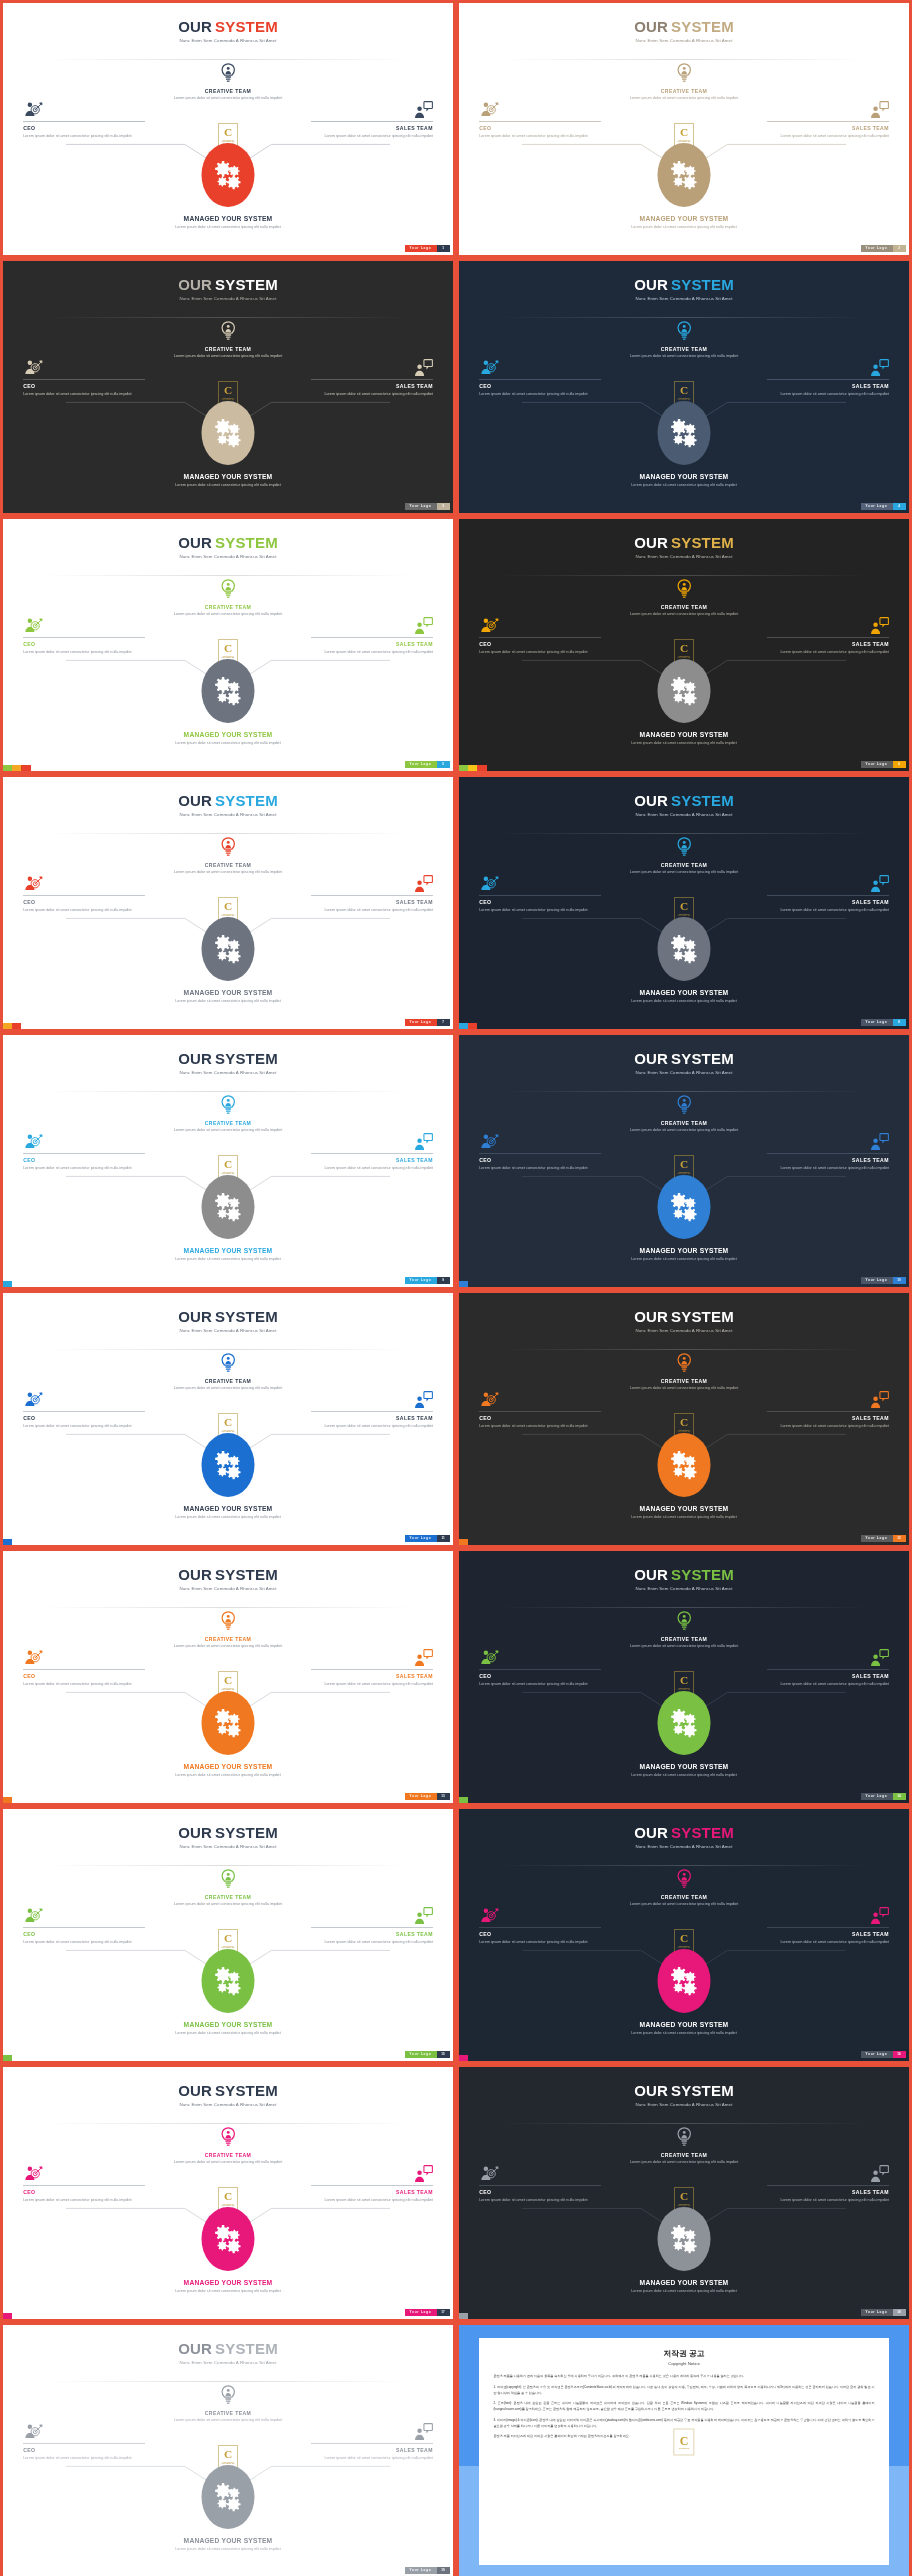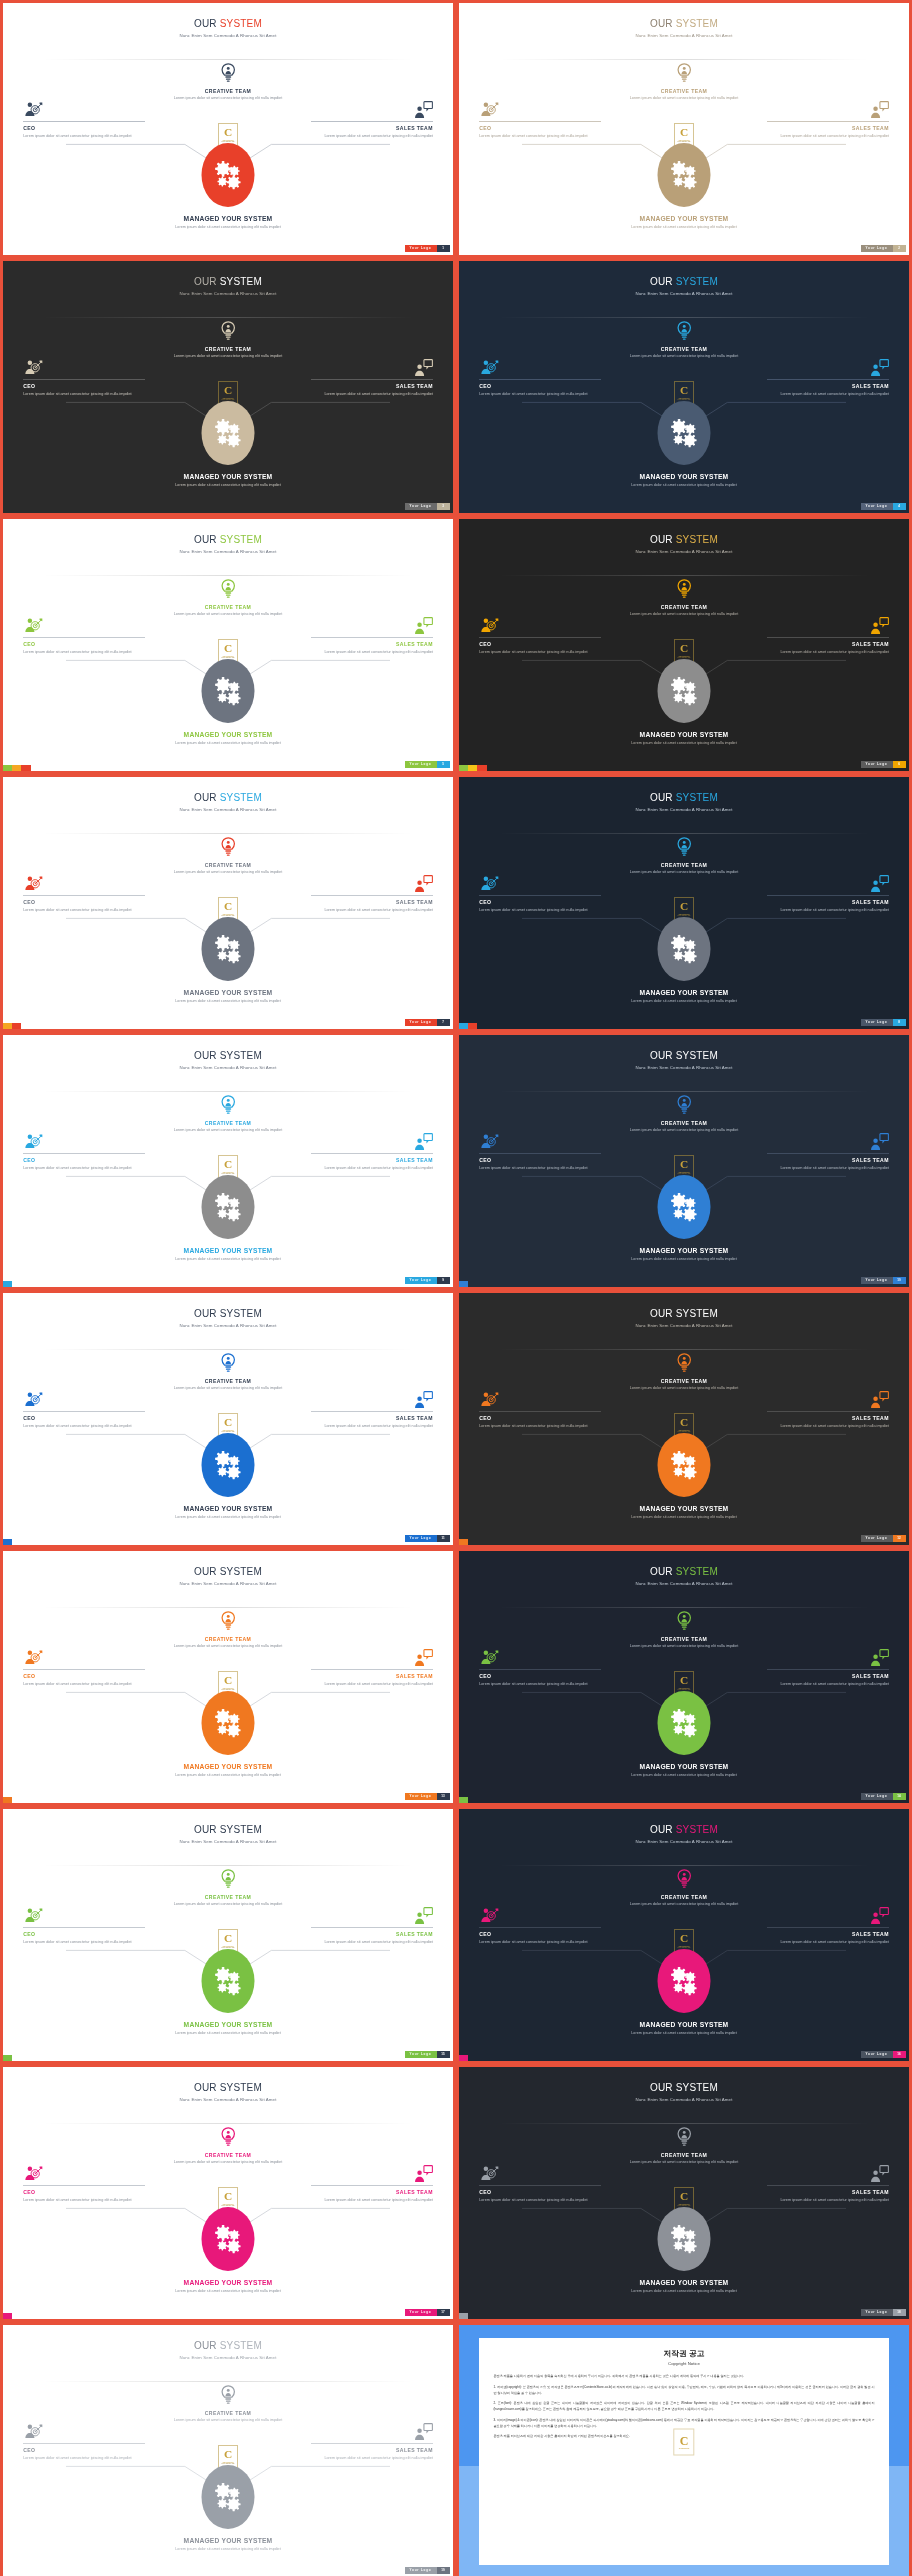--- a/index.html
+++ b/index.html
@@ -20,21 +20,21 @@
     padding:2.9px;
     background:#e8503a;
   }
   .slide {
     position:relative;
     width:100%; height:100%;
     overflow:hidden;
   }
   
   .hdr { position:absolute; left:0; right:0; top:15.7px; text-align:center; }
-  .t-title { font-size:10px; font-weight:normal; letter-spacing:0.2px; line-height:1; }
+  .t-title { font-size:15px; font-weight:bold; letter-spacing:0.2px; line-height:1; }
   .t-title .w2 { margin-left:2.9px; }
   .t-sub { font-size:4.4px; margin-top:4.3px; letter-spacing:0.1px; }
   .rule { position:absolute; left:9%; right:9%; top:56px; height:0.7px;
           background:linear-gradient(to right, rgba(0,0,0,0), rgba(0,0,0,.13), rgba(0,0,0,0)); }
   .rule.dk { background:linear-gradient(to right, rgba(255,255,255,0), rgba(255,255,255,.18), rgba(255,255,255,0)); }
 
   .diagram { position:absolute; left:0; right:0; top:60px; bottom:18.5px; }
 
   
   .conn { position:absolute; top:80px; left:14%; right:14%; height:27px; }

